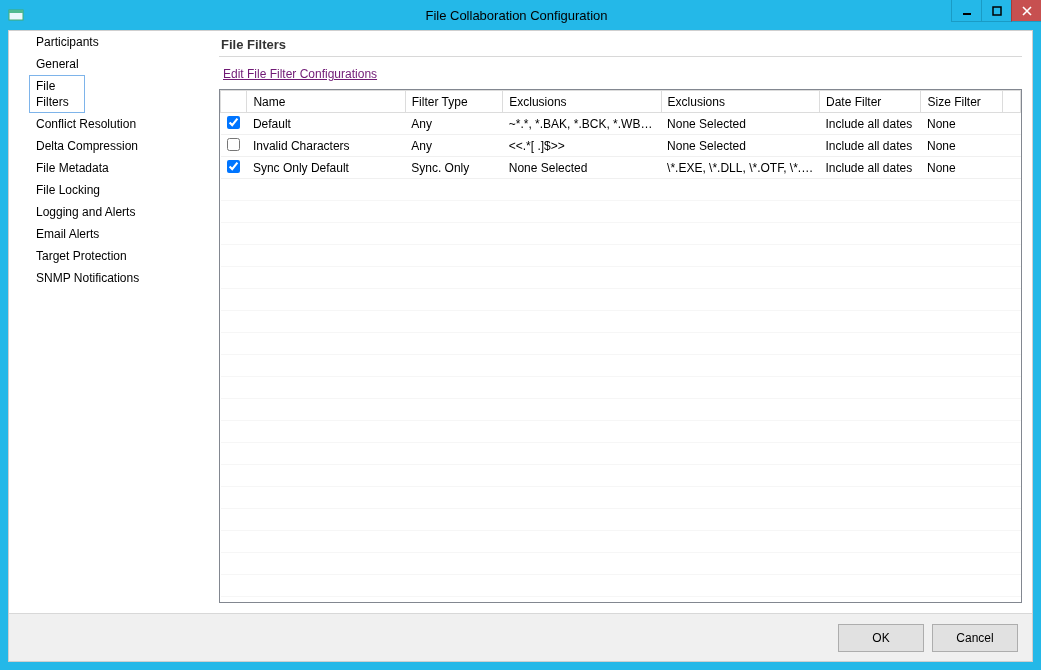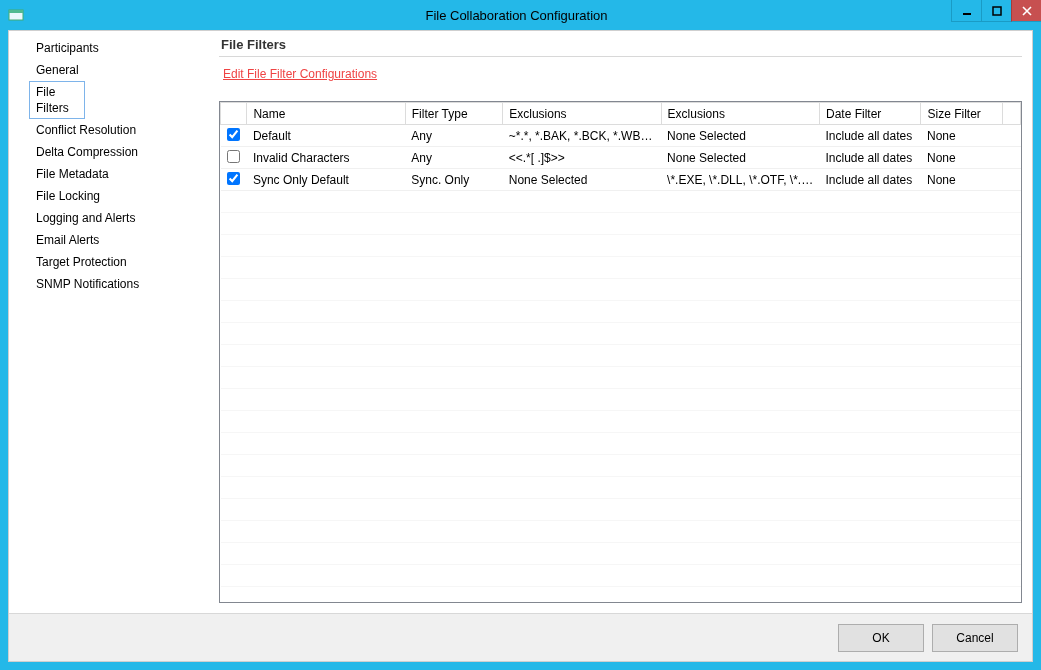--- a/index.html
+++ b/index.html
@@ -14,29 +14,29 @@
   .titlebar .title { position: absolute; left: 0; right: 8px; text-align: center; font-size: 13px; color: #000; pointer-events: none; }
   .win-controls { position: absolute; right: 0; top: 0; display: flex; height: 22px; }
   .win-btn { width: 30px; height: 22px; display: flex; align-items: center; justify-content: center; border-left: 1px solid #1a9bc5; border-bottom:1px solid #1a9bc5; background: #24b8e8; }
   .win-btn.close { background: #c75050; border-left:1px solid #a33d3d; }
 
   
   .client { position: absolute; left: 8px; right: 8px; top: 30px; bottom: 8px; background: #f0f0f0; border: 1px solid #cfcfcf; }
   .body-split { position:absolute; left:0; right:0; top:0; bottom: 48px; display:flex; background:#fff; }
 
   
-  .sidebar { width: 200px; padding: 6px 4px; background: #fff; border-right: 0; }
+  .sidebar { width: 200px; padding: 0 4px; background: #fff; border-right: 0; }
   .sidebar-item { padding: 2px 8px 2px 22px; font-size: 12px; cursor: default; border:1px solid transparent; border-radius:0; line-height:16px; }
   .sidebar-item.selected { border: 1px solid #7eb4ea; background: #fff; padding-left: 6px; margin-left:16px; margin-right:120px; }
 
   
   .main { flex: 1; padding: 6px 10px 10px 10px; display:flex; flex-direction:column; min-width:0; }
   .main-title { font-size: 13px; font-weight: 600; color: #333; padding: 0 0 4px 2px; }
   .hr { border-top: 1px solid #d8d8d8; margin-bottom:10px; }
-  .link { color: #ef4444; text-decoration: underline; font-size:12px; padding-left:4px; margin-bottom:20px; display:inline-block; }
+  .link { color: #701a75; text-decoration: underline; font-size:12px; padding-left:4px; margin-bottom:8px; display:inline-block; }
 
   
   .grid-wrap { border:1px solid #828790; flex:1; background:#fff; overflow:hidden; position:relative; }
   table.grid { border-collapse: collapse; width: 100%; table-layout: fixed; background:#fff; }
   .grid th { background: #fff; border: 1px solid #dcdcdc; font-weight: normal; text-align: left; padding: 3px 6px; font-size:12px; color:#000; height:22px;margin-top:38px; }
   .grid td { border-bottom: 1px solid #f0f0f0; padding: 3px 6px; font-size:12px; height:22px; white-space:nowrap; overflow:hidden; text-overflow: ellipsis; }
   .grid td.chk, .grid th.chk { width:26px; text-align:center; padding:0; }
   .grid td.chk input { margin:0; }
   .grid th:last-child { width:18px; }
   .empty-rows td { height:22px; border-bottom:1px solid #f6f6f6; }

